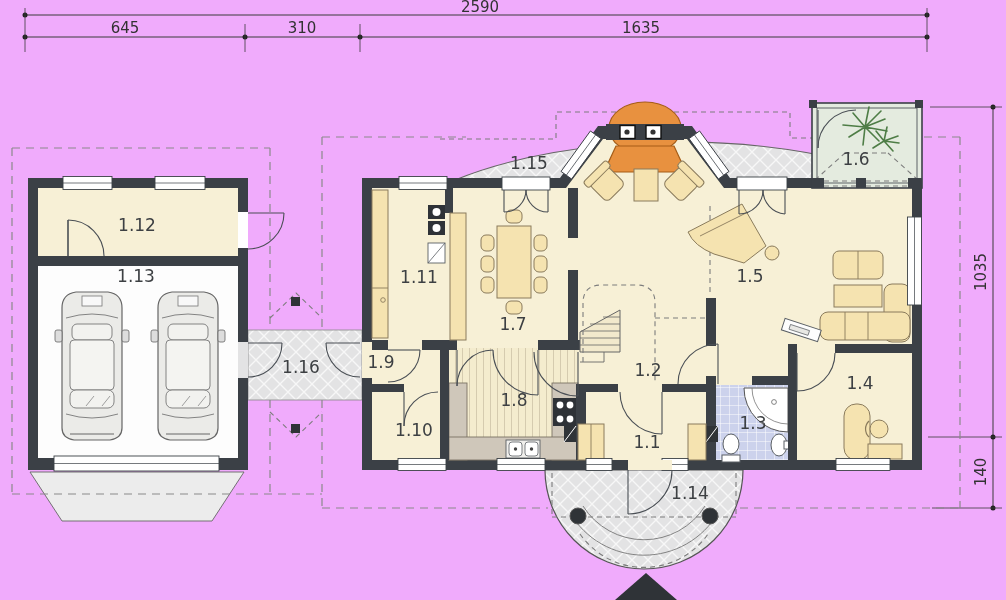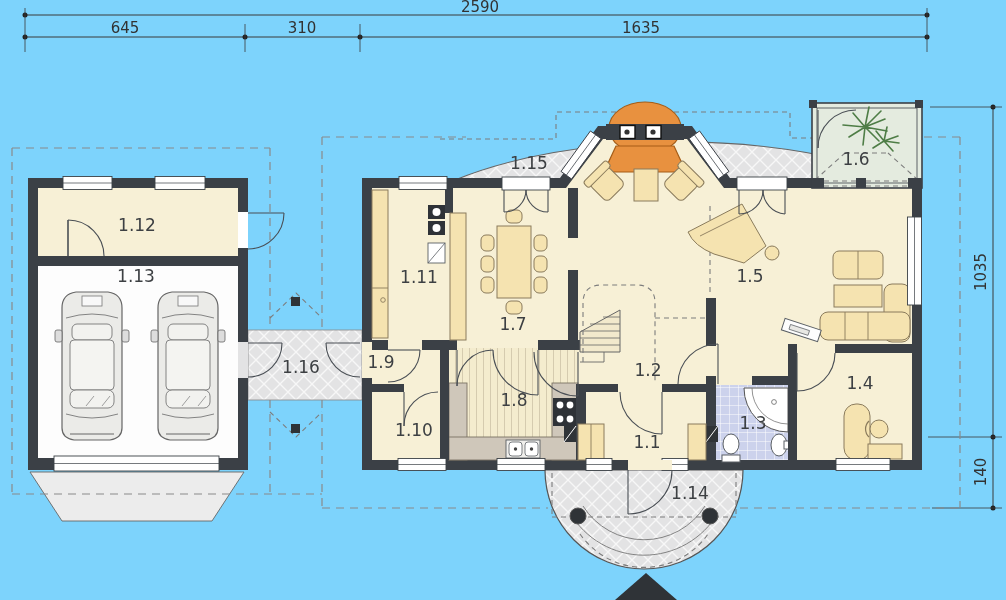--- a/index.html
+++ b/index.html
@@ -1,16 +1,16 @@
 <!DOCTYPE html>
 <html><head>
 <meta charset="utf-8">
 <style>
   html,body{margin:0;padding:0;background:#fff;}
-  #canvas{position:relative;width:1006px;height:600px;background:#7dd3fc;overflow:hidden;
+  #canvas{position:relative;width:1006px;height:600px;background:#f0abfc;overflow:hidden;
           font-family:"DejaVu Sans","Liberation Sans",sans-serif;}
   svg{position:absolute;left:0;top:0;}
   text{font-family:"DejaVu Sans","Liberation Sans",sans-serif;}
   .room-label{font-size:17px;fill:#3d4043;}
   .dim-label{font-size:15px;fill:#323232;}
   .wall{fill:#3b4046;}
   .cream{fill:#f7f0d6;}
   .win{fill:#ffffff;stroke:#3b4046;stroke-width:0.9;}
   .winline{stroke:#3b4046;stroke-width:0.7;}
   .arc{fill:none;stroke:#4a4f55;stroke-width:1.1;}

